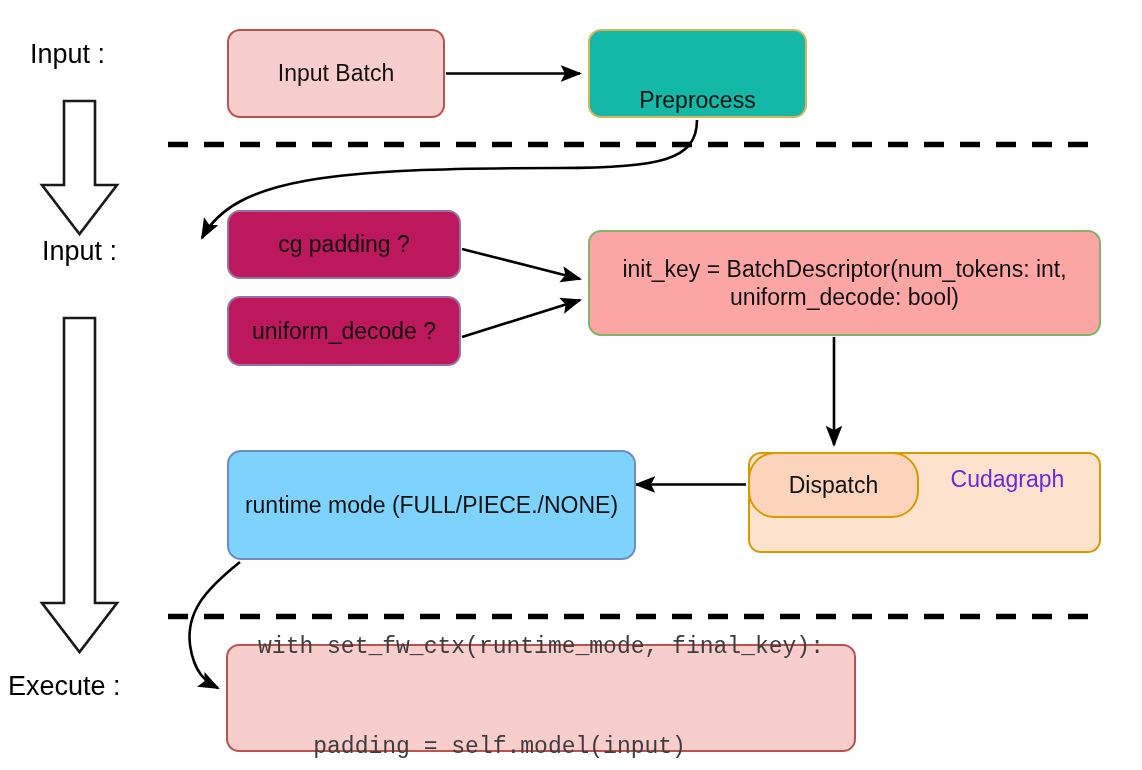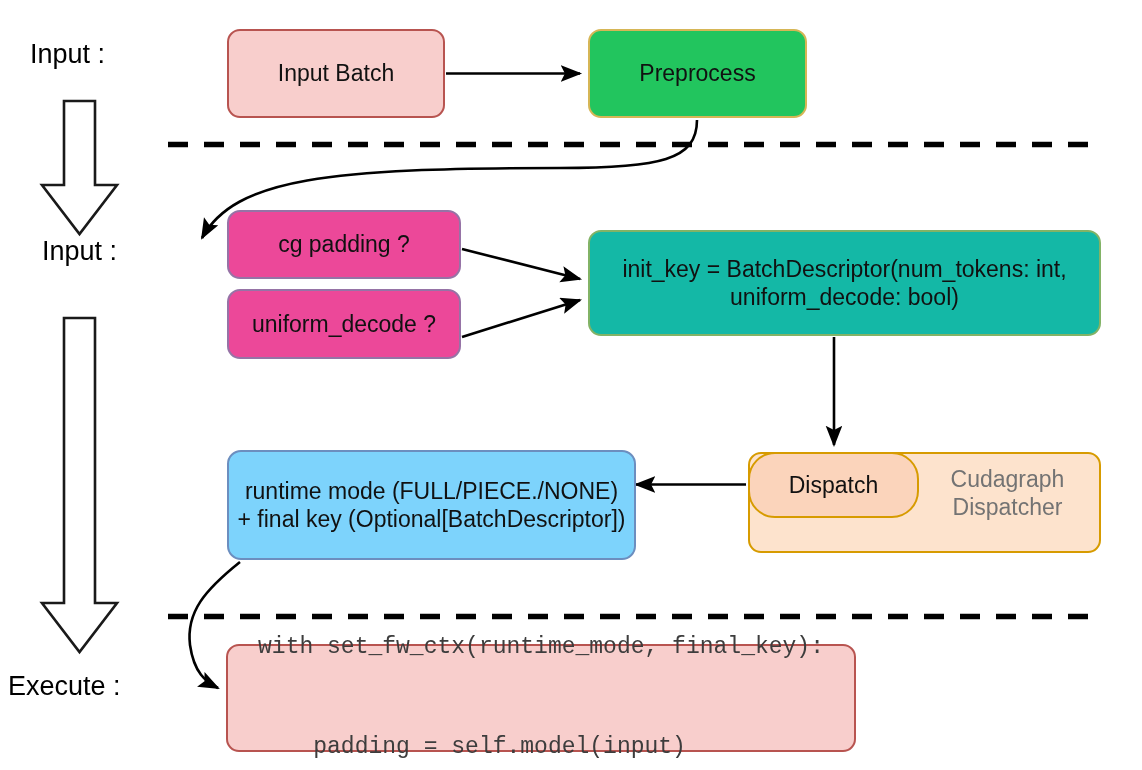--- a/index.html
+++ b/index.html
@@ -42,42 +42,42 @@
     text-align: center;
     border-radius: 13px;
     border-style: solid;
     border-width: 2px;
     font-size: 23px;
     color: #111111;
     line-height: 1.22;
     padding: 2px 0;
   }
   .node-pink   { background: #f8cecc; border-color: #b85450; }
-  .node-yellow { background: #22c55e; border-color: #d6b656; }
-  .node-purple { background: #ec4899; border-color: #9673a6; }
-  .node-green  { background: #14b8a6; border-color: #82b366; }
+  .node-yellow { background: #14b8a6; border-color: #d6b656; align-items: flex-end; }
+  .node-purple { background: #be185d; border-color: #9673a6; }
+  .node-green  { background: #fca5a5; border-color: #82b366; }
   .node-blue   { background: #7dd3fc; border-color: #6c8ebf; border-radius: 14px; }
   .node-orange-outer { background: #fde3cd; border-color: #d79b00; }
   .node-orange-inner { background: #fbd4bb; border-color: #d79b00; border-radius: 27px; }
   .node-code {
     background: #f8cecc;
     border-color: #b85450;
     font-family: "Liberation Mono", "DejaVu Sans Mono", monospace;
     font-size: 23px;
     color: #3d3d3d;
     justify-content: center;
     text-align: left;
     white-space: pre;
     line-height: 1.45;
   }
   .dispatcher-label {
     position: absolute;
     text-align: center;
     font-size: 23px;
-    color: #737373;
+    color: #6d28d9;
     line-height: 1.22;
   }
 </style>
 </head>
 <body>
 
 <div id="canvas">
 
   <svg id="edges" viewBox="0 0 1142 770">
     <defs>
@@ -124,46 +124,44 @@
   </div>
 
   <div class="node node-yellow" style="left:588px; top:29px; width:219px; height:89px;">
     <span>Preprocess</span>
   </div>
 
   <div class="node node-purple" style="left:227px; top:210px; width:234px; height:69px;">
     <span>cg padding ?</span>
   </div>
 
-  <div class="node node-purple" style="left:227px; top:289px; width:234px; height:70px;">
+  <div class="node node-purple" style="left:227px; top:296px; width:234px; height:70px;">
     <span>uniform_decode ?</span>
   </div>
 
   <div class="node node-green" style="left:588px; top:230px; width:513px; height:106px;">
     <div>
       <div>init_key = BatchDescriptor(num_tokens: int,</div>
       <div>uniform_decode: bool)</div>
     </div>
   </div>
 
   <div class="node node-orange-outer" style="left:748px; top:452px; width:353px; height:101px; display:block;"></div>
 
   <div class="dispatcher-label" style="left:920px; top:465px; width:175px;">
     <div>Cudagraph</div>
-    <div>Dispatcher</div>
   </div>
 
   <div class="node node-orange-inner" style="left:748px; top:452px; width:171px; height:66px;">
     <span>Dispatch</span>
   </div>
 
   <div class="node node-blue" style="left:227px; top:450px; width:409px; height:110px;">
     <div>
       <div>runtime mode (FULL/PIECE./NONE)</div>
-      <div>+ final key (Optional[BatchDescriptor])</div>
     </div>
   </div>
 
   <div class="node node-code" style="left:226px; top:644px; width:630px; height:108px;">
     <div>
       <div>with set_fw_ctx(runtime_mode, final_key):</div>
       <div>    padding = self.model(input)</div>
     </div>
   </div>
 

